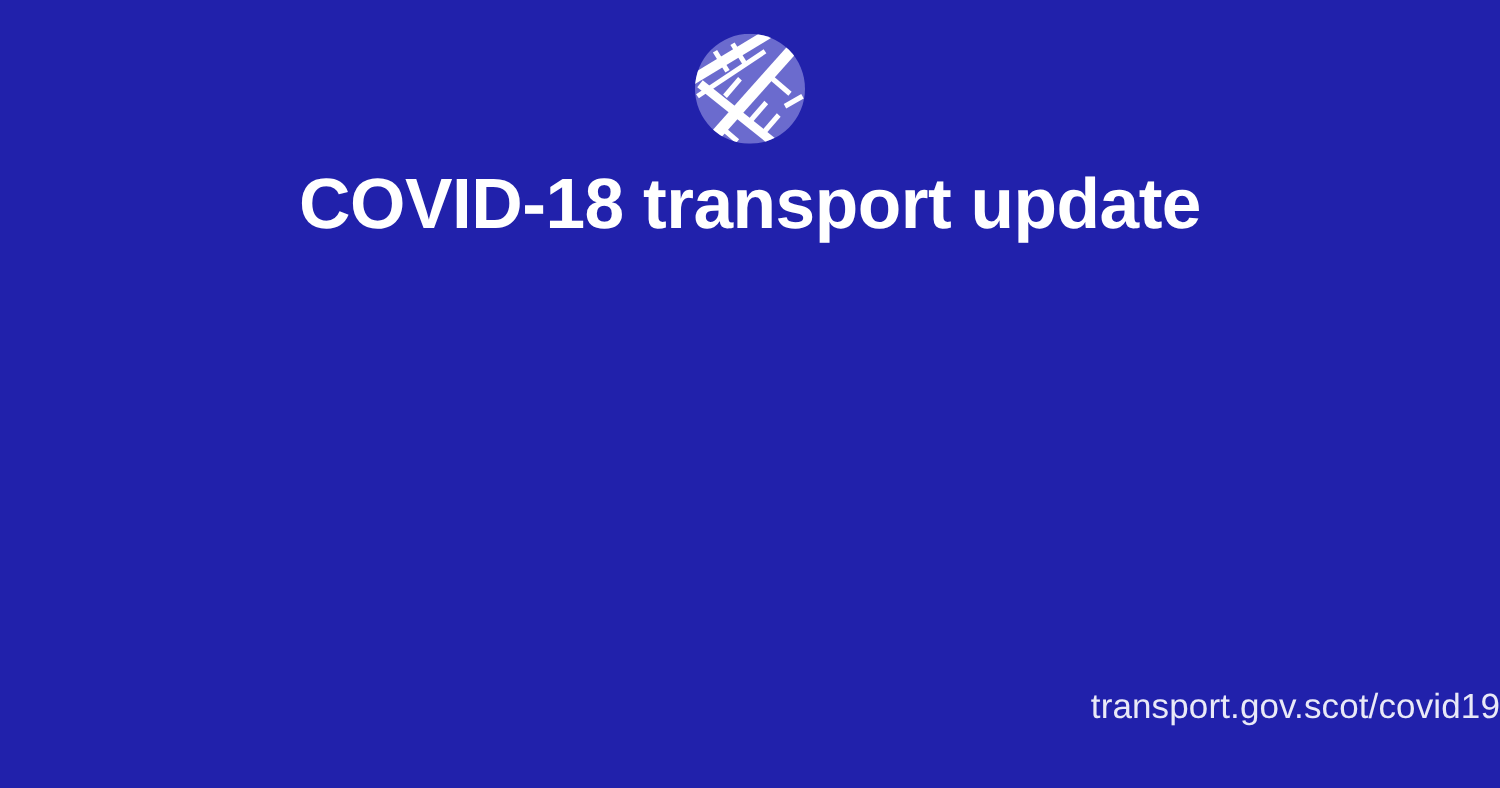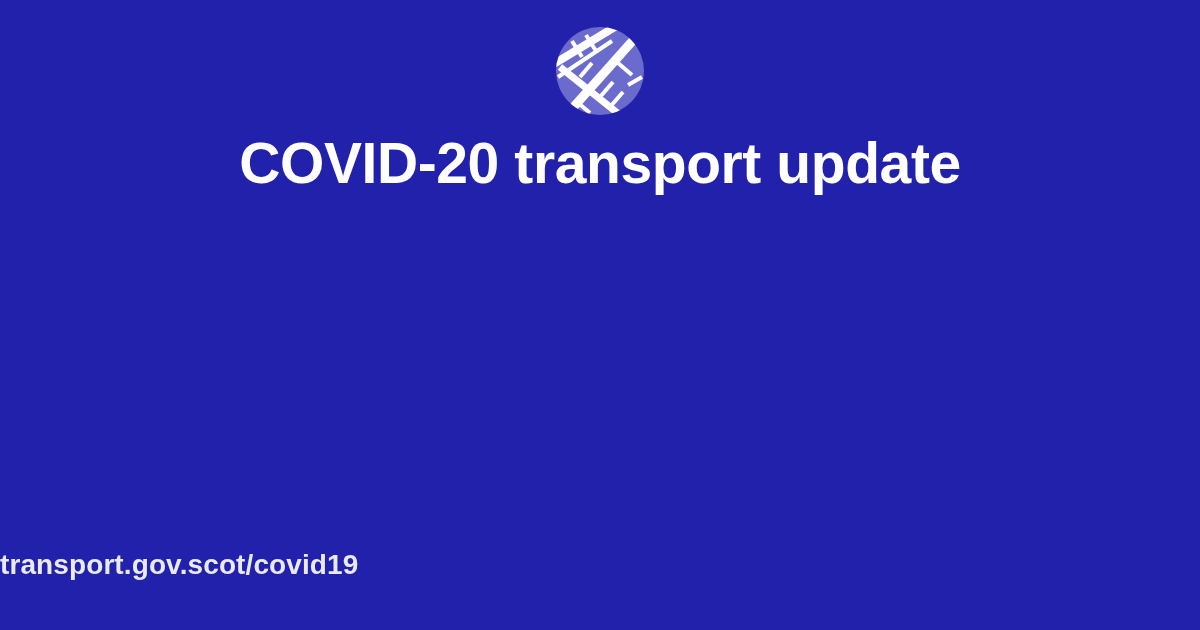--- a/index.html
+++ b/index.html
@@ -70,24 +70,24 @@
     display: block;
     white-space: nowrap;
   }
 
   
   .footer-url {
     position: absolute;
     left: 0;
     right: 0;
     top: 548px;
-    text-align: left;
+    text-align: right;
     color: #e9e9f7;
     font-size: 28px;
-    font-weight: bold;
+    font-weight: normal;
     letter-spacing: 0.1px;
     line-height: 34px;
     white-space: nowrap;
   }
 </style>
 </head>
 <body>
 
 <div class="card">
 
@@ -117,18 +117,18 @@
         <line x1="44" y1="70" x2="57" y2="55" stroke-width="4"></line>
         <line x1="54" y1="80" x2="67" y2="65" stroke-width="4"></line>
 
         <line x1="62" y1="36" x2="76" y2="48" stroke-width="4"></line>
         <line x1="72" y1="58" x2="86" y2="50" stroke-width="4"></line>
         <line x1="20" y1="74" x2="34" y2="86" stroke-width="4"></line>
       </g>
     </svg>
   </div>
 
-  <h1 class="title">COVID-20 transport update</h1>
+  <h1 class="title">COVID-18 transport update</h1>
 
 
   <div class="footer-url">transport.gov.scot/covid19</div>
 
 </div>
 
 </body></html>

